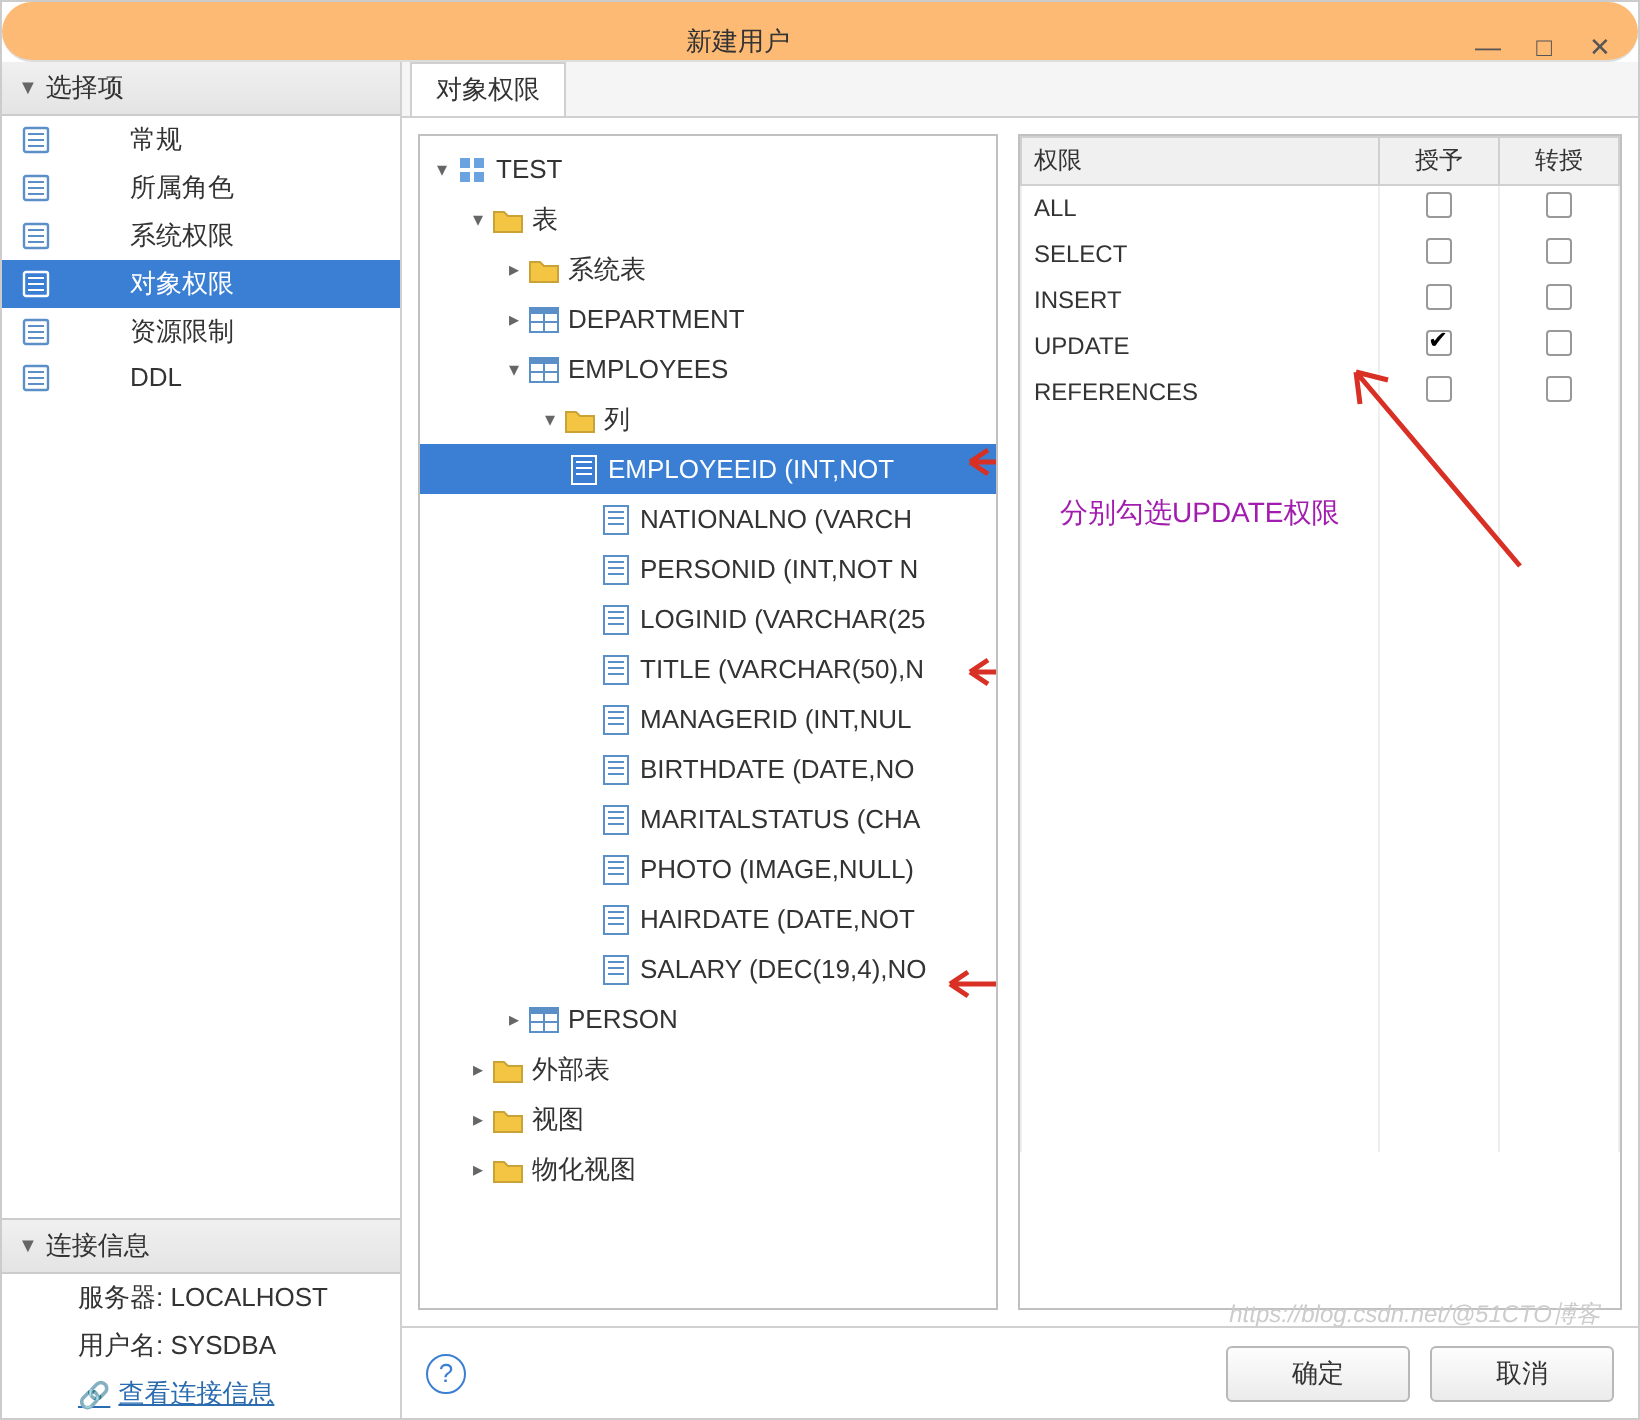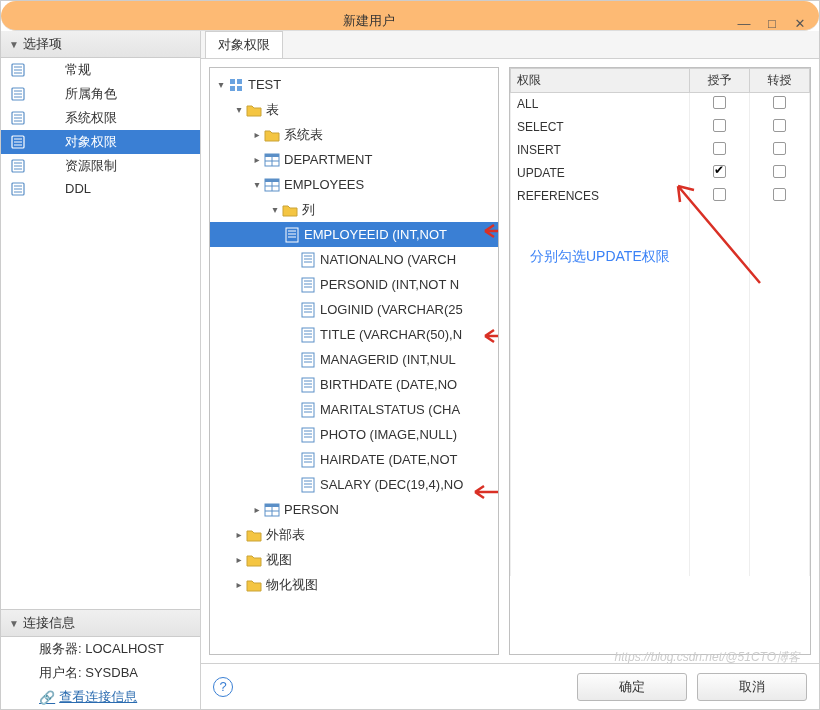--- a/index.html
+++ b/index.html
@@ -34,25 +34,25 @@
 .tree-row.selected .toggle { color:#fff; }
 .ticon { width: 16px; height: 16px; margin-right: 4px; display: inline-flex; align-items: center; justify-content: center; }
 .perm-wrap { flex: 1; border: 1px solid #c0c0c0; background: #fff; position: relative; }
 .perm-table { width: 100%; border-collapse: collapse; font-size: 12px; }
 .perm-table th { background: #f0f0f0; border: 1px solid #d0d0d0; padding: 3px 6px; font-weight: normal; text-align: center; }
 .perm-table th:first-child { text-align: left; }
 .perm-table td { border-left: 1px solid #eee; border-right: 1px solid #eee; padding: 2px 6px; height: 23px; }
 .perm-table td.c { text-align: center; }
 .chk { width: 13px; height: 13px; border: 1px solid #999; border-radius: 2px; display: inline-block; background: #fff; position: relative; }
 .chk.checked::after { content: "✔"; position: absolute; top: -3px; left: 0px; font-size: 12px; color: #000; }
-.annotation { position: absolute; color: #3b82f6; font-size: 14px; pointer-events: none; z-index: 20; }
+.annotation { position: absolute; color: #a21caf; font-size: 14px; pointer-events: none; z-index: 20; }
 .red-arrow { position: absolute; z-index: 20; pointer-events: none; }
 .buttons { height: 46px; border-top: 1px solid #d0d0d0; display: flex; align-items: center; padding: 0 12px; }
 .help { width: 20px; height: 20px; border: 1.5px solid #3a7fd4; border-radius: 50%; color: #3a7fd4; display: flex; align-items: center; justify-content: center; font-size: 13px; cursor: pointer; }
-.btn { width: 110px; height: 28px; background: linear-gradient(#fdfdfd,#ebebeb); border: 1px solid #b8b8b8; border-radius: 3px; margin-left: 10px; cursor: pointer; display: flex; align-items: center; justify-content: center; }
+.btn { width: 92px; height: 28px; background: linear-gradient(#fdfdfd,#ebebeb); border: 1px solid #b8b8b8; border-radius: 3px; margin-left: 10px; cursor: pointer; display: flex; align-items: center; justify-content: center; }
 svg { display: block; }
 .watermark { position:absolute; right:20px; bottom:44px; color:#ccc; font-size:12px; font-style:italic; z-index:1; }
 </style>
 </head>
 <body>
 
 <div class="window">
   <div class="titlebar">
     <div class="title">新建用户</div>
     <div class="winbtns">

